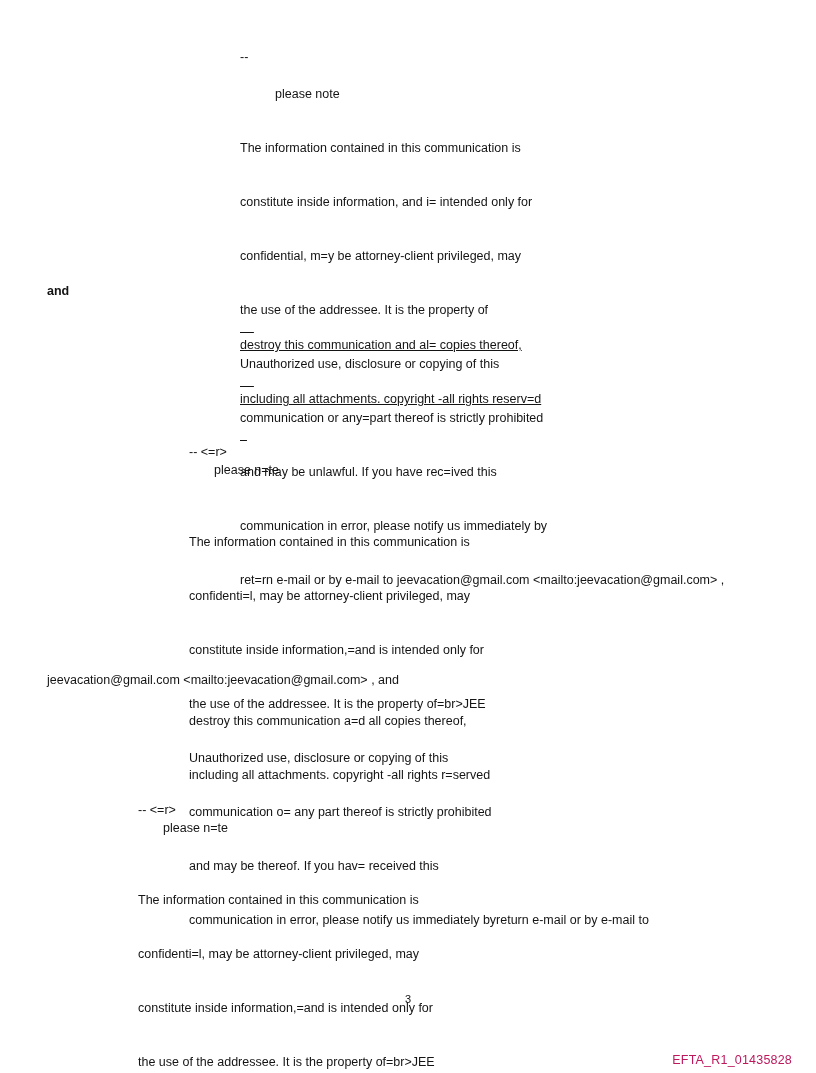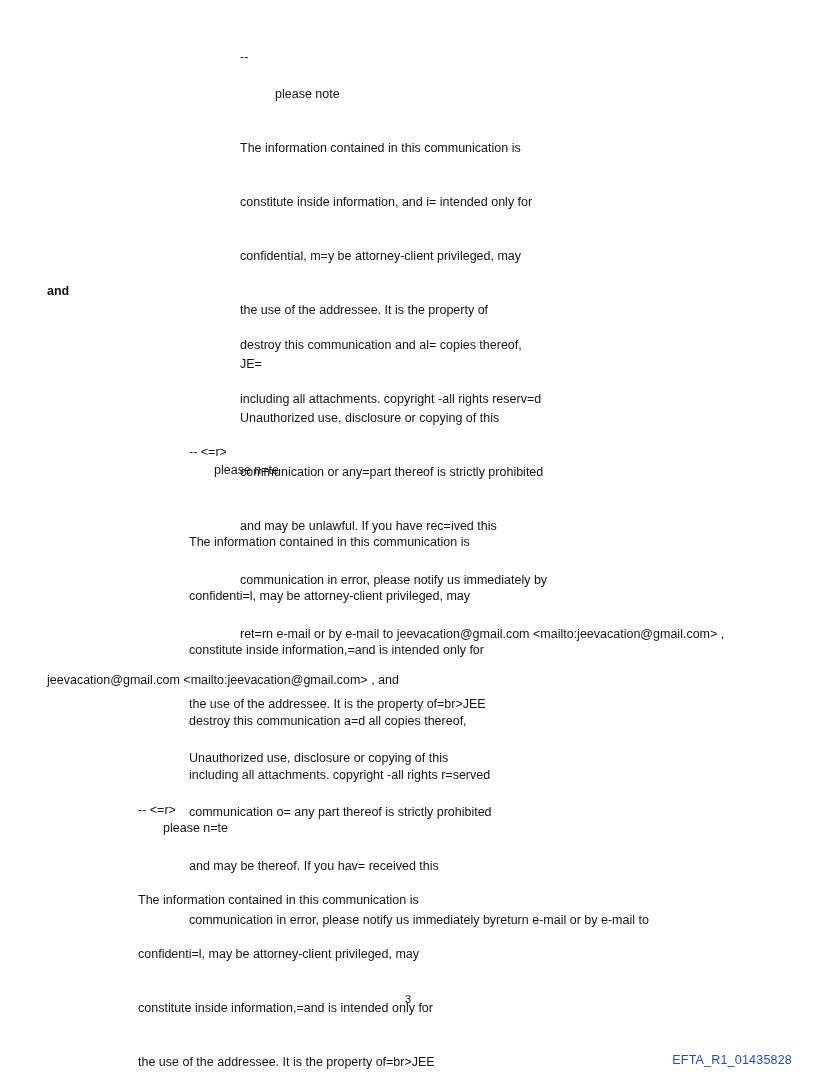--- a/index.html
+++ b/index.html
@@ -24,21 +24,21 @@
     color: #141414;
   }
   .line {
     white-space: pre;
   }
   
   #blk1 { left: 240px; top: 48px; }
   #blk1-note { left: 265px; top: 85px; padding-left: 10px; }
   #blk1-body { left: 240px; top: 103px; }
   #blk1-and { left: 47px; top: 282px; font-weight: bold; }
-  #blk1-tail { left: 240px; top: 300px; }
+  #blk1-tail { left: 240px; top: 300px; text-decoration: underline; }
 
   
   #blk2-head { left: 189px; top: 443px; }
   #blk2-note { left: 214px; top: 461px; }
   #blk2-body { left: 189px; top: 497px; }
   #blk2-wrap { left: 47px; top: 641px; margin-top: 30px; }
   #blk2-tail { left: 189px; top: 676px; }
 
   
   #blk3-head { left: 138px; top: 801px; }
@@ -52,38 +52,37 @@
     width: 816px;
     text-align: center;
     font-size: 11px;
     color: #141414;
   }
   #bates {
     position: absolute;
     right: 24px;
     top: 1053px;
     font-size: 12.5px;
-    color: #1d4ed8;
+    color: #be185d;
     letter-spacing: 0.2px;
     text-align: center;
   }
 </style>
 </head>
 <body>
 
 <div class="page">
 
   <div class="block" id="blk1">--</div>
   <div class="block" id="blk1-note">please note</div>
   <div class="block" id="blk1-body">
     <div class="line">The information contained in this communication is</div>
     <div class="line">constitute inside information, and i= intended only for</div>
     <div class="line">confidential, m=y be attorney-client privileged, may</div>
     <div class="line">the use of the addressee. It is the property of</div>
-    <div class="line">JE=</div>
     <div class="line">Unauthorized use, disclosure or copying of this</div>
     <div class="line">communication or any=part thereof is strictly prohibited</div>
     <div class="line">and may be unlawful. If you have rec=ived this</div>
     <div class="line">communication in error, please notify us immediately by</div>
     <div class="line">ret=rn e-mail or by e-mail to jeevacation@gmail.com &lt;mailto:jeevacation@gmail.com&gt; ,</div>
   </div>
   <div class="block" id="blk1-and">and</div>
   <div class="block" id="blk1-tail">
     <div class="line">destroy this communication and al= copies thereof,</div>
     <div class="line">including all attachments. copyright -all rights reserv=d</div>

